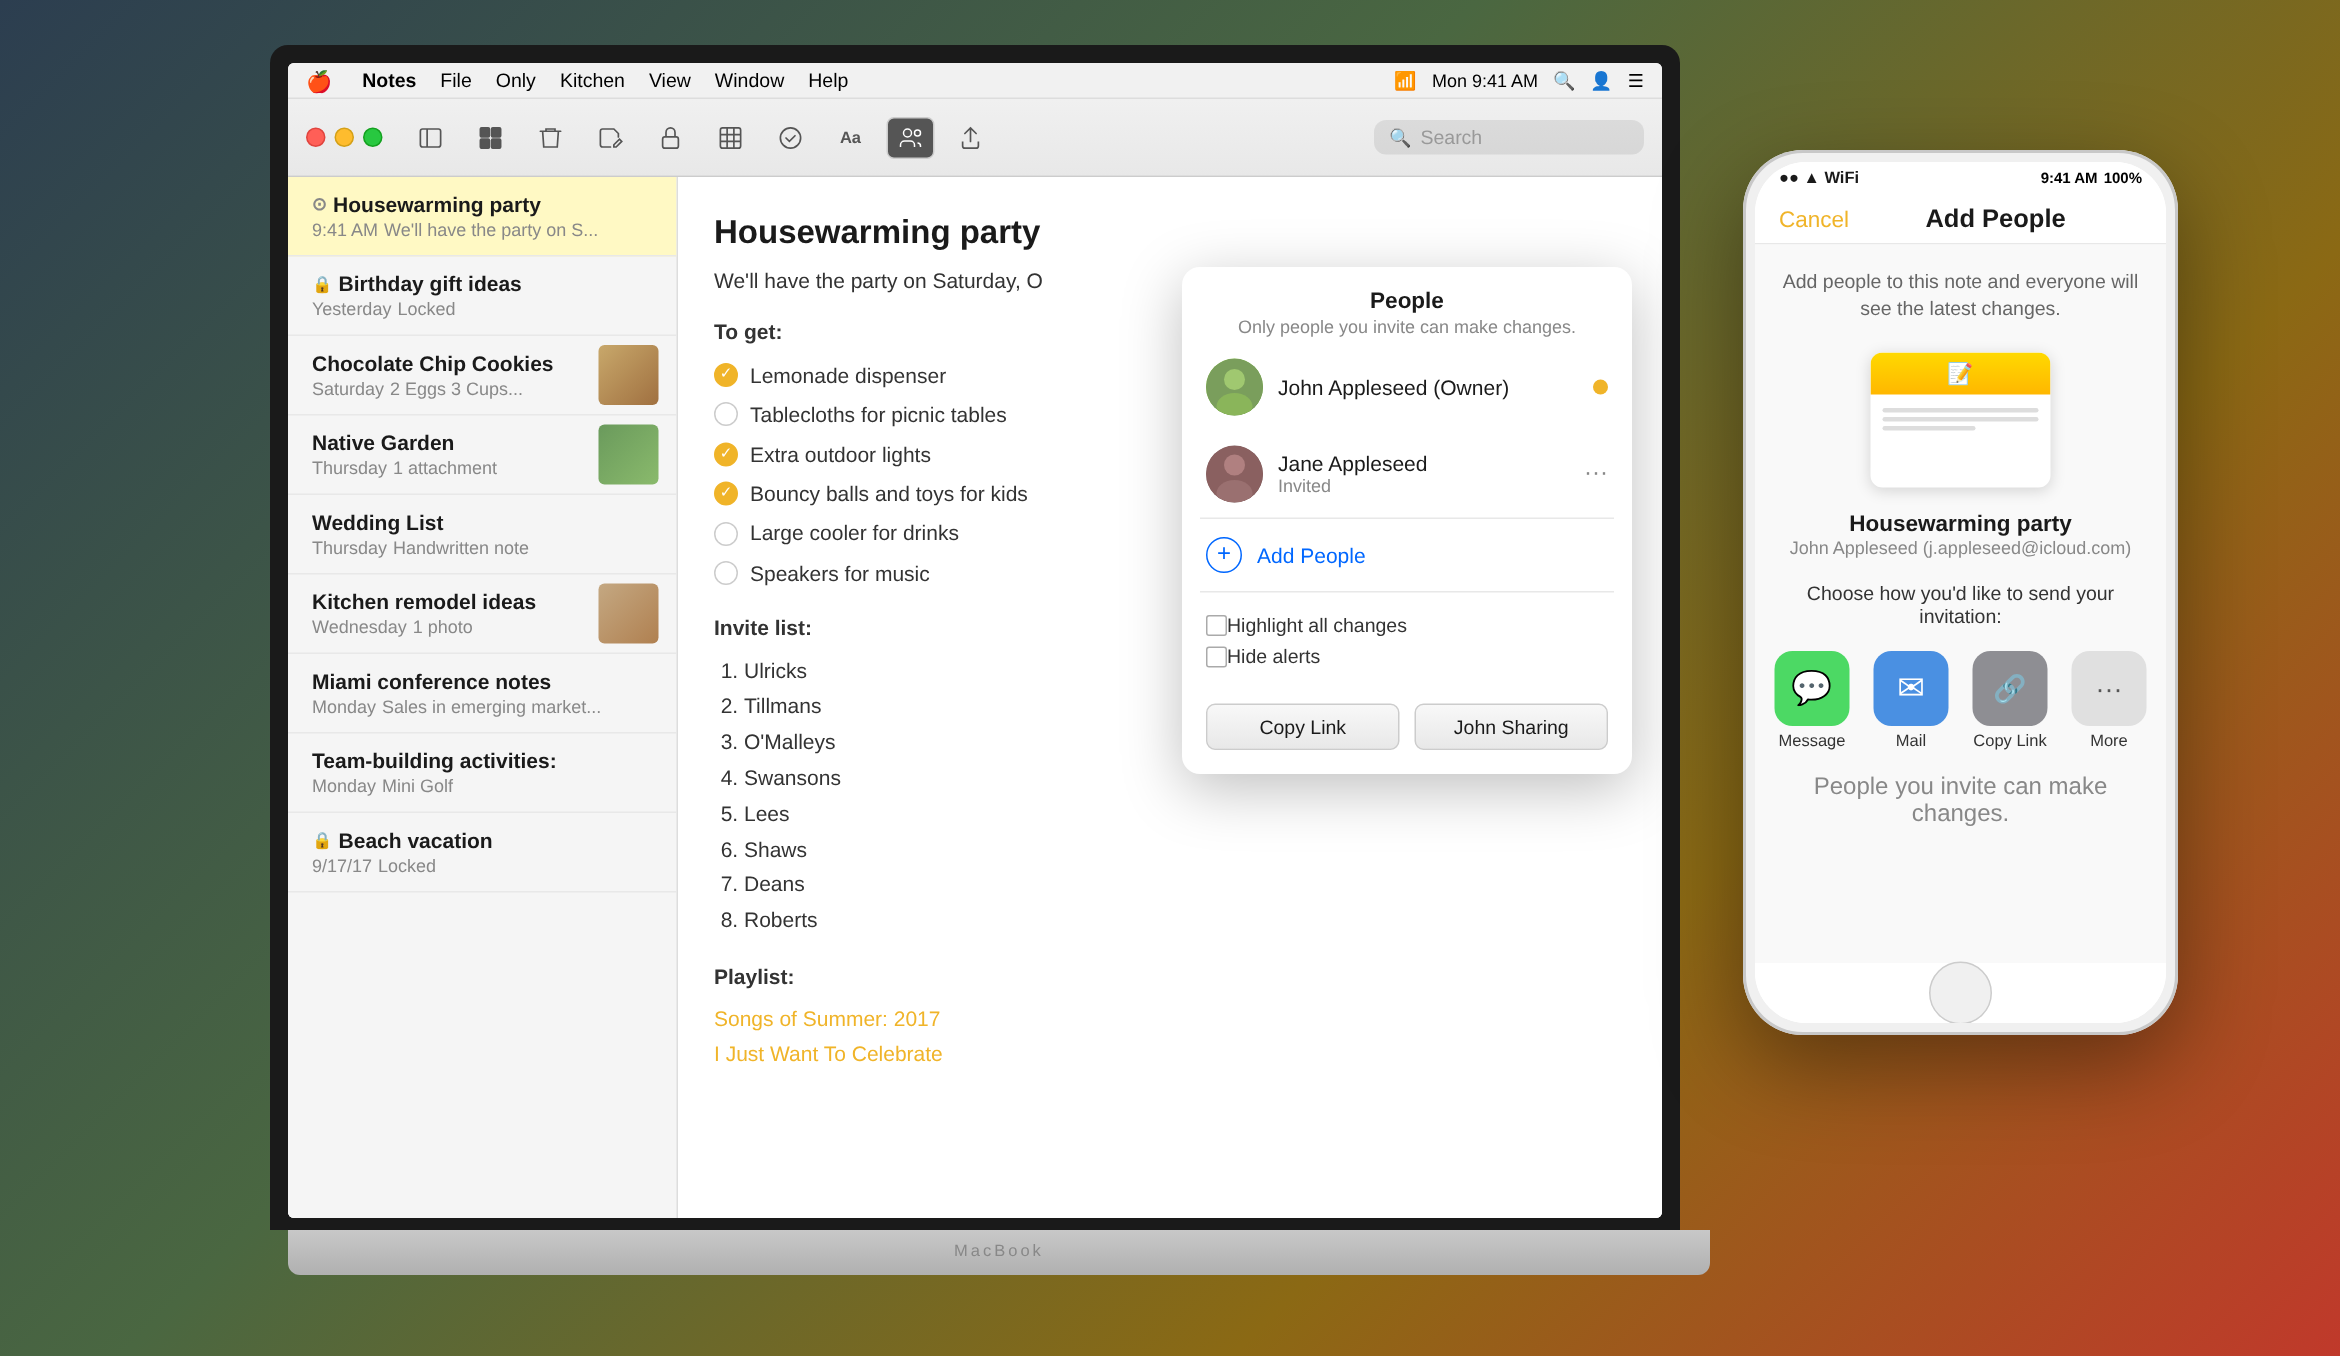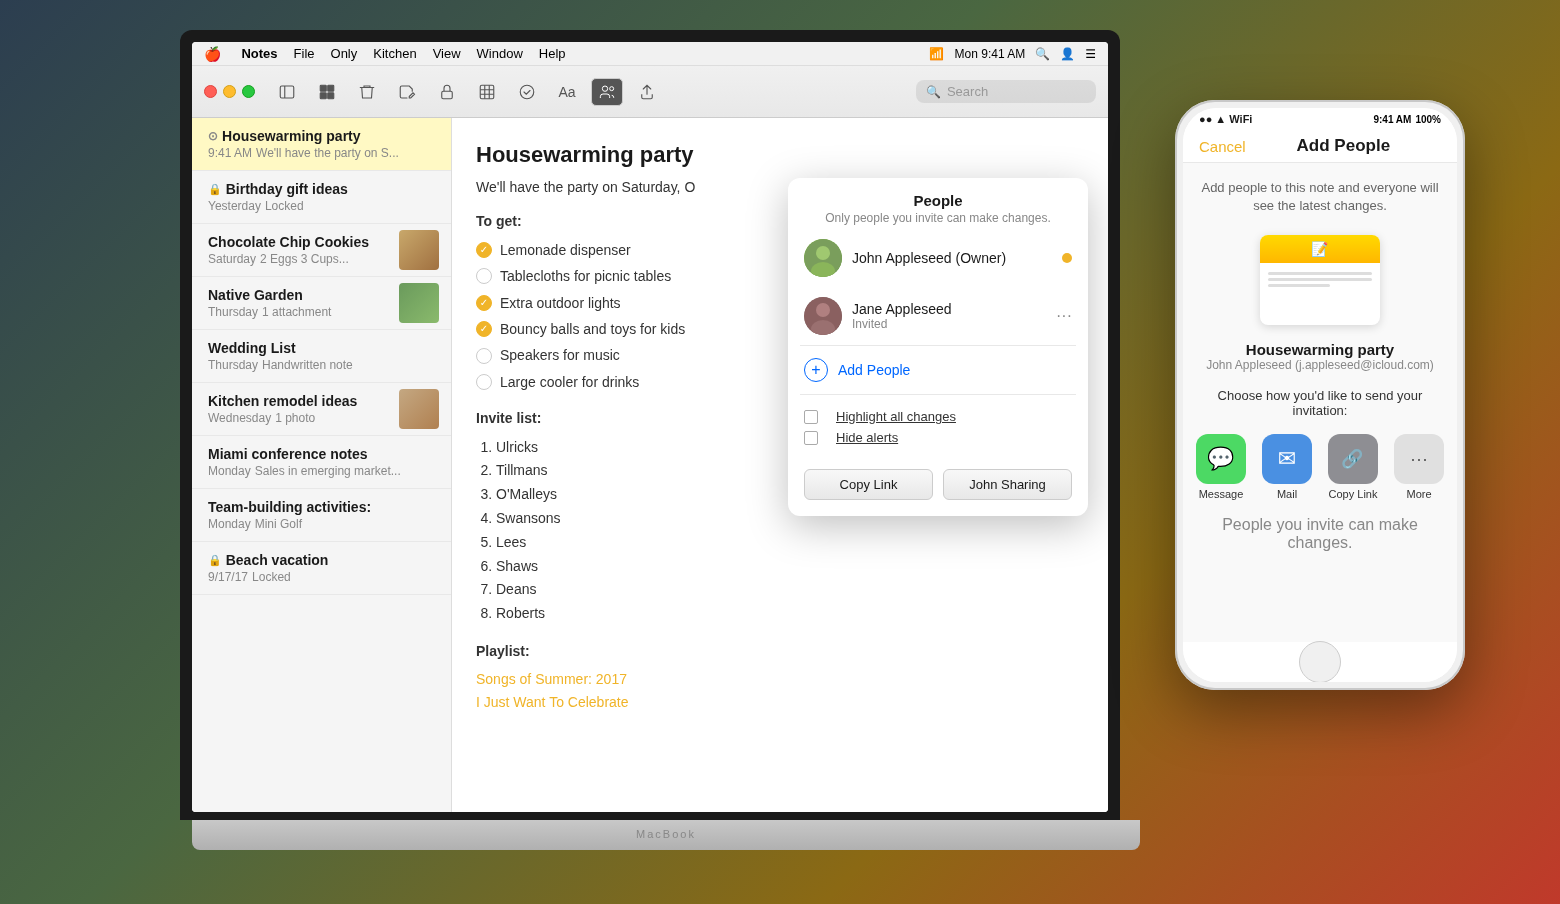--- a/index.html
+++ b/index.html
@@ -411,25 +411,24 @@
       color: #0067ff;
     }
 
     .popover-options {
       padding: 8px 16px;
     }
 
     .option-item {
       display: flex;
       align-items: center;
-      gap: 18px;
+      gap: 0;
       margin: 6px 0;
       font-size: 13px;
       color: #333;
-      text-decoration: underline;
     }
 
     .option-checkbox {
       width: 14px;
       height: 14px;
       border: 1.5px solid #aaa;
       border-radius: 2px;
     }
 
     .popover-actions {
@@ -447,21 +446,21 @@
       background: linear-gradient(180deg, #f8f8f8, #e8e8e8);
       font-size: 13px;
       color: #1a1a1a;
       cursor: pointer;
       text-align: center;
     }
 
     
     .iphone {
       position: absolute;
-      right: 95px;
+      right: 108px;
       top: 100px;
       width: 290px;
       height: 590px;
       background: #f0f0f0;
       border-radius: 40px;
       box-shadow: 0 20px 60px rgba(0,0,0,0.4), inset 0 0 0 2px #c8c8c8;
       overflow: hidden;
       display: flex;
       flex-direction: column;
     }
@@ -745,21 +744,21 @@
                 <line x1="15" y1="3" x2="15" y2="21" stroke="#555" stroke-width="1.5"></line>
               </svg>
           </button>
           <button class="toolbar-btn">
             <svg class="icon-svg" viewBox="0 0 24 24">
                 <circle cx="12" cy="12" r="9" stroke="#555" stroke-width="1.5" fill="none"></circle>
                 <path d="M8 12l3 3 5-5" stroke="#555" stroke-width="1.5" fill="none" stroke-linecap="round"></path>
               </svg>
           </button>
           <button class="toolbar-btn">
-            <span style="font-size:14px;font-weight:400;color:#555;">Aa</span>
+            <span style="font-size:11px;font-weight:700;color:#555;">Aa</span>
           </button>
           <button class="toolbar-share-btn active">
             <svg style="width:16px;height:16px;fill:none;stroke:#fff;stroke-width:1.5;" viewBox="0 0 24 24">
                 <circle cx="9" cy="7" r="4"></circle>
                 <path d="M2 21v-2a4 4 0 014-4h6a4 4 0 014 4v2"></path>
                 <circle cx="19" cy="7" r="3"></circle>
                 <path d="M22 21v-1a3 3 0 00-3-3"></path>
               </svg>
           </button>
           <button class="toolbar-btn">
@@ -893,25 +892,25 @@
               <div class="checklist-item">
                 <div class="checkbox checked">✓</div>
                 <span>Extra outdoor lights</span>
               </div>
               <div class="checklist-item">
                 <div class="checkbox checked">✓</div>
                 <span>Bouncy balls and toys for kids</span>
               </div>
               <div class="checklist-item">
                 <div class="checkbox"></div>
-                <span>Speakers for music</span>
+                <span>Large cooler for drinks</span>
               </div>
               <div class="checklist-item">
                 <div class="checkbox"></div>
-                <span>Large cooler for drinks</span>
+                <span>Speakers for music</span>
               </div>
 
               <div class="section-title" style="margin-top:14px;">Invite list:</div>
               <ol class="invite-list">
                 <li>Ulricks</li>
                 <li>Tillmans</li>
                 <li>O'Malleys</li>
                 <li>Swansons</li>
                 <li>Lees</li>
                 <li>Shaws</li>

